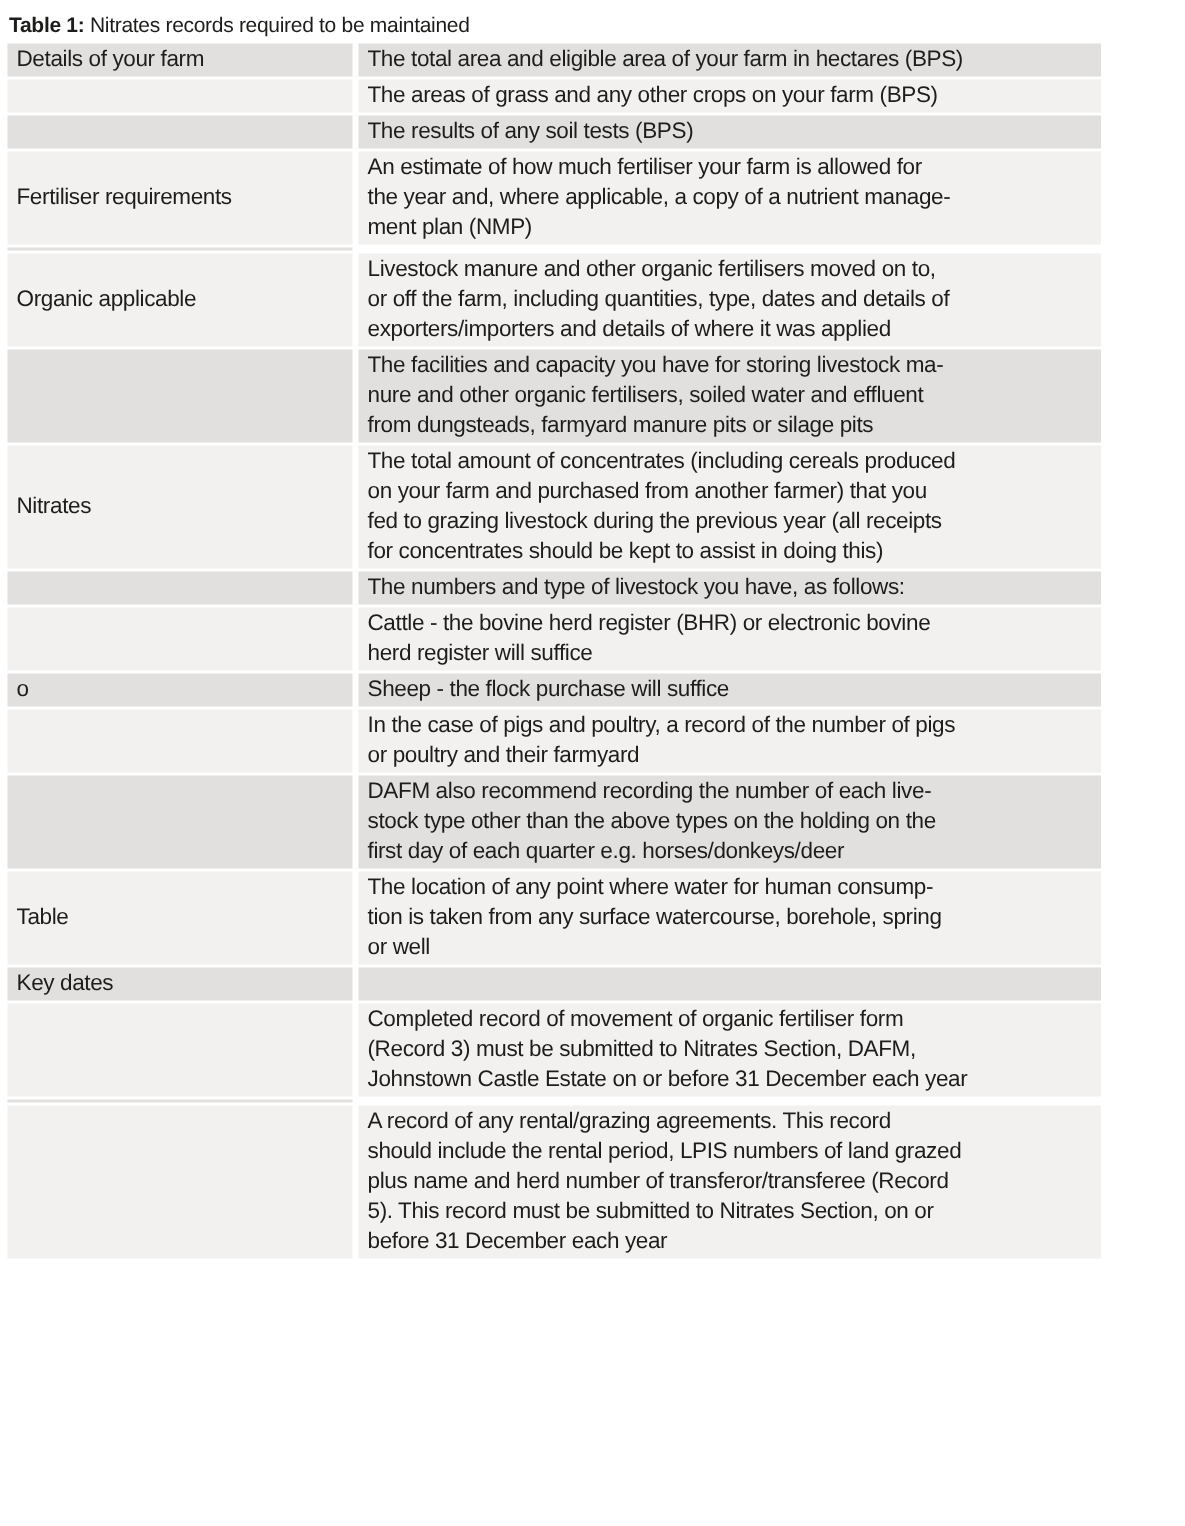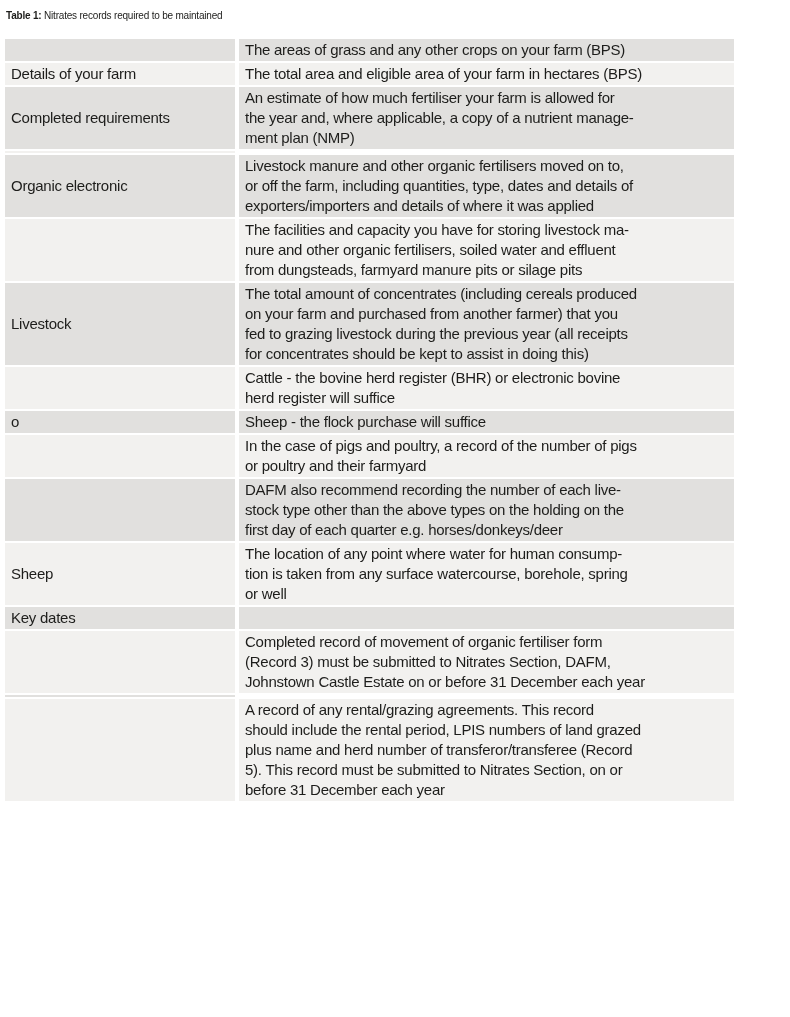--- a/index.html
+++ b/index.html
@@ -11,24 +11,24 @@
   *{margin:0;padding:0;box-sizing:border-box;}
   html,body{background:var(--page-bg);}
   body{
     width:790px;height:1017px;overflow:hidden;
     font-family:"Liberation Sans", sans-serif;
     color:var(--text);
     -webkit-font-smoothing:antialiased;
   }
   .page{padding:6px 0 0 5px;}
   .title{
-    font-size:10px;
+    font-size:14px;
     line-height:20px;
     letter-spacing:-0.2px;
-    margin:0 0 13px 1px;
+    margin:0 0 3px 1px;
   }
   .title .bold{font-weight:bold;}
   .records-table{width:729px;}
   .row{display:flex;margin-bottom:2px;}
   .records-table .row:nth-child(odd) .cell{background:var(--row-dark);}
   .records-table .row:nth-child(even) .cell{background:var(--row-light);}
   .cell{
     font-size:15px;
     line-height:20px;
     letter-spacing:-0.25px;
@@ -48,54 +48,62 @@
 </head>
 <body>
 
 <div class="page">
   <div class="title">
     <span class="bold">Table 1:</span>
     <span>Nitrates records required to be maintained</span>
   </div>
   <div class="records-table">
       <div class="row">
+        <div class="cell left">Details of your farm</div>
+        <div class="cell right">The total area and eligible area of your farm in hectares (BPS)</div>
+      </div>
+      <div class="row">
         <div class="cell left"></div>
         <div class="cell right">The areas of grass and any other crops on your farm (BPS)</div>
       </div>
       <div class="row">
-        <div class="cell left">Details of your farm</div>
-        <div class="cell right">The total area and eligible area of your farm in hectares (BPS)</div>
+        <div class="cell left"></div>
+        <div class="cell right">The results of any soil tests (BPS)</div>
       </div>
       <div class="row">
-        <div class="cell left">Completed requirements</div>
+        <div class="cell left">Fertiliser requirements</div>
         <div class="cell right">An estimate of how much fertiliser your farm is allowed for
 the year and, where applicable, a copy of a nutrient manage-
 ment plan (NMP)</div>
       </div>
       <div class="row">
         <div class="cell left"></div>
       </div>
       <div class="row">
-        <div class="cell left">Organic electronic</div>
+        <div class="cell left">Organic applicable</div>
         <div class="cell right">Livestock manure and other organic fertilisers moved on to,
 or off the farm, including quantities, type, dates and details of
 exporters/importers and details of where it was applied</div>
       </div>
       <div class="row">
         <div class="cell left"></div>
         <div class="cell right">The facilities and capacity you have for storing livestock ma-
 nure and other organic fertilisers, soiled water and effluent
 from dungsteads, farmyard manure pits or silage pits</div>
       </div>
       <div class="row">
-        <div class="cell left">Livestock</div>
+        <div class="cell left">Nitrates</div>
         <div class="cell right">The total amount of concentrates (including cereals produced
 on your farm and purchased from another farmer) that you
 fed to grazing livestock during the previous year (all receipts
 for concentrates should be kept to assist in doing this)</div>
+      </div>
+      <div class="row">
+        <div class="cell left"></div>
+        <div class="cell right">The numbers and type of livestock you have, as follows:</div>
       </div>
       <div class="row">
         <div class="cell left"></div>
         <div class="cell right">Cattle - the bovine herd register (BHR) or electronic bovine
 herd register will suffice</div>
       </div>
       <div class="row">
         <div class="cell left">o</div>
         <div class="cell right">Sheep - the flock purchase will suffice</div>
       </div>
@@ -104,21 +112,21 @@
         <div class="cell right">In the case of pigs and poultry, a record of the number of pigs
 or poultry and their farmyard</div>
       </div>
       <div class="row">
         <div class="cell left"></div>
         <div class="cell right">DAFM also recommend recording the number of each live-
 stock type other than the above types on the holding on the
 first day of each quarter e.g. horses/donkeys/deer</div>
       </div>
       <div class="row">
-        <div class="cell left">Sheep</div>
+        <div class="cell left">Table</div>
         <div class="cell right">The location of any point where water for human consump-
 tion is taken from any surface watercourse, borehole, spring
 or well</div>
       </div>
       <div class="row">
         <div class="cell left">Key dates</div>
         <div class="cell right"></div>
       </div>
       <div class="row">
         <div class="cell left"></div>

